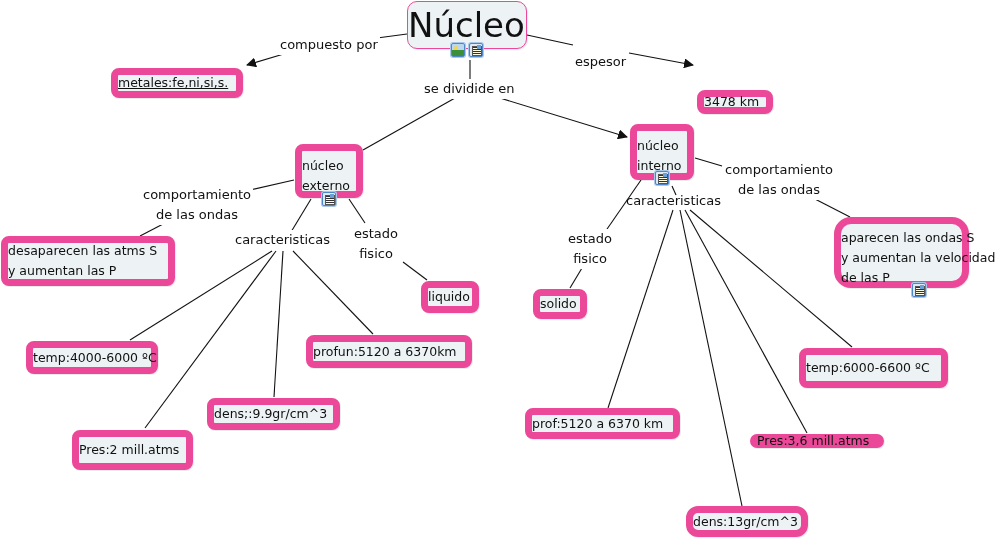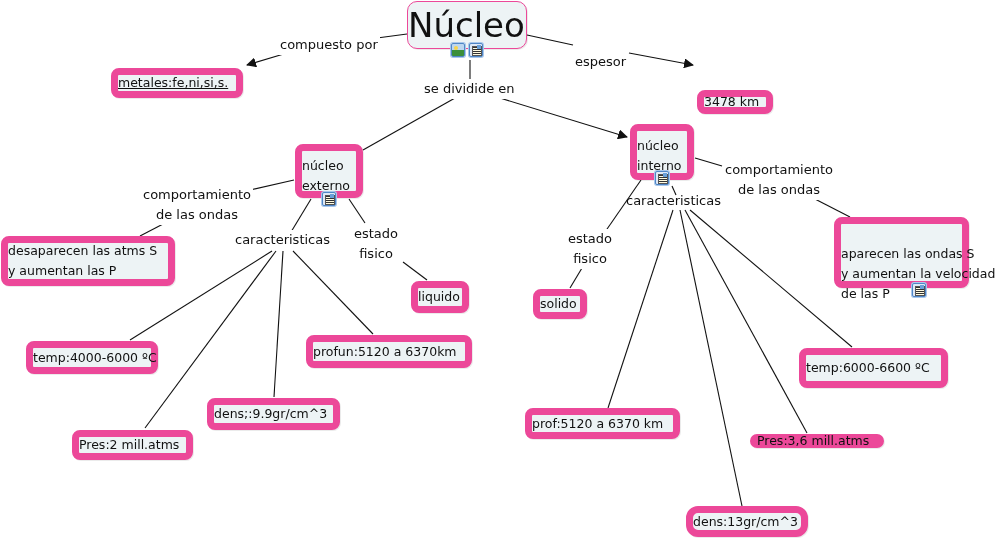--- a/index.html
+++ b/index.html
@@ -127,27 +127,27 @@
 </div>
 <div class="lbl" style="left:352px; top:224px; display:flex; flex-direction:column;">
   <span>estado</span>
   <span>fisico</span>
 </div>
 
 <div class="node" style="left:1px; top:236px; width:174px; height:50px;">
   <span>desaparecen las atms S</span>
   <span>y aumentan las P</span>
 </div>
-<div class="node" style="left:411px; top:281px; width:58px; height:32px;">
+<div class="node" style="left:421px; top:281px; width:58px; height:32px;">
   <span>liquido</span>
 </div>
 <div class="node" style="left:26px; top:341px; width:132px; height:33px;">
   <span>temp:4000-6000 ºC</span>
 </div>
-<div class="node" style="left:72px; top:430px; width:121px; height:30px;">
+<div class="node" style="left:72px; top:430px; width:121px; height:40px;">
   <span>Pres:2 mill.atms</span>
 </div>
 <div class="node" style="left:207px; top:398px; width:133px; height:32px;">
   <span>dens;:9.9gr/cm^3</span>
 </div>
 <div class="node" style="left:306px; top:335px; width:166px; height:33px;">
   <span>profun:5120 a 6370km</span>
 </div>
 
 <div class="lbl" style="left:723px; top:160px; display:flex; flex-direction:column;">
@@ -155,21 +155,21 @@
   <span>de las ondas</span>
 </div>
 <div class="lbl" style="left:624px; top:191px; background:transparent;">
   <span>caracteristicas</span>
 </div>
 <div class="lbl" style="left:566px; top:229px; display:flex; flex-direction:column;">
   <span>estado</span>
   <span>fisico</span>
 </div>
 
-<div class="node" style="left:834px; top:217px; width:135px; height:71px; justify-content:flex-start; padding-top:20px;">
+<div class="node" style="left:834px; top:217px; width:135px; height:71px; justify-content:flex-start; padding-top:4px;border-radius:17px;">
   <span>aparecen las ondas S</span>
   <span>y aumentan la velocidad</span>
   <span>de las P</span>
 </div>
 <span class="res-icon doc" style="left:912px; top:283px;"></span>
 <div class="node" style="left:533px; top:289px; width:54px; height:30px;">
   <span>solido</span>
 </div>
 <div class="node" style="left:525px; top:408px; width:155px; height:31px;">
   <span>prof:5120 a 6370 km</span>

